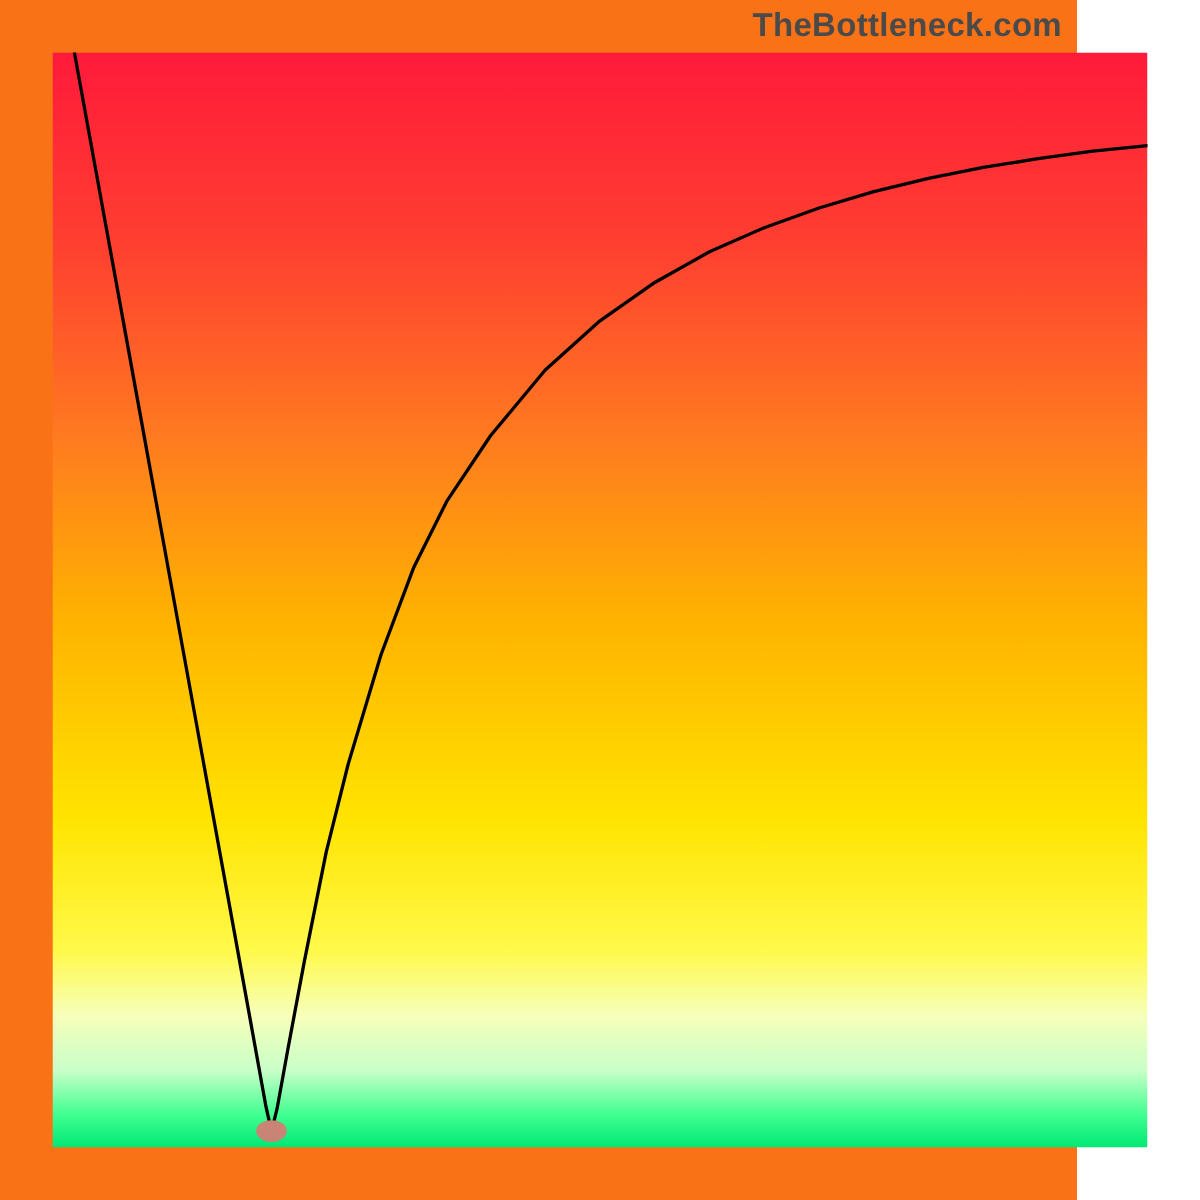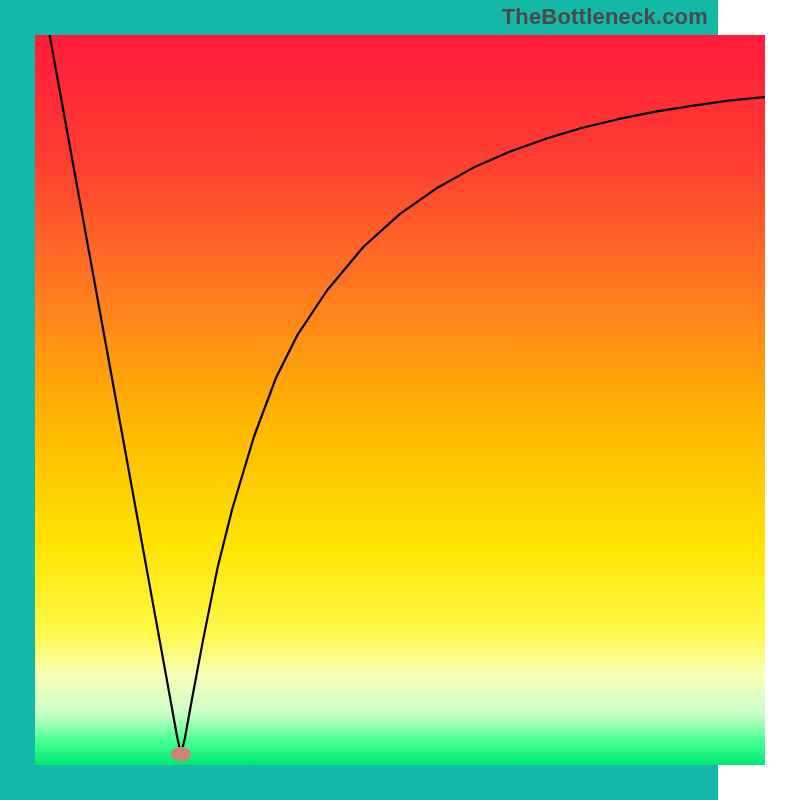--- a/index.html
+++ b/index.html
@@ -7,21 +7,21 @@
     padding: 0;
     background: #ffffff;
     width: 800px;
     height: 800px;
     overflow: hidden;
     font-family: Arial, Helvetica, sans-serif;
   }
   .frame {
     width: 718px;
     height: 800px;
-    background: #14b8a6;
+    background: #f97316;
     position: relative;
   }
   .watermark {
     position: absolute;
     top: 4px;
     right: 10px;
     color: #4a4a4a;
     font-size: 22px;
     font-weight: 600;
     z-index: 20;

